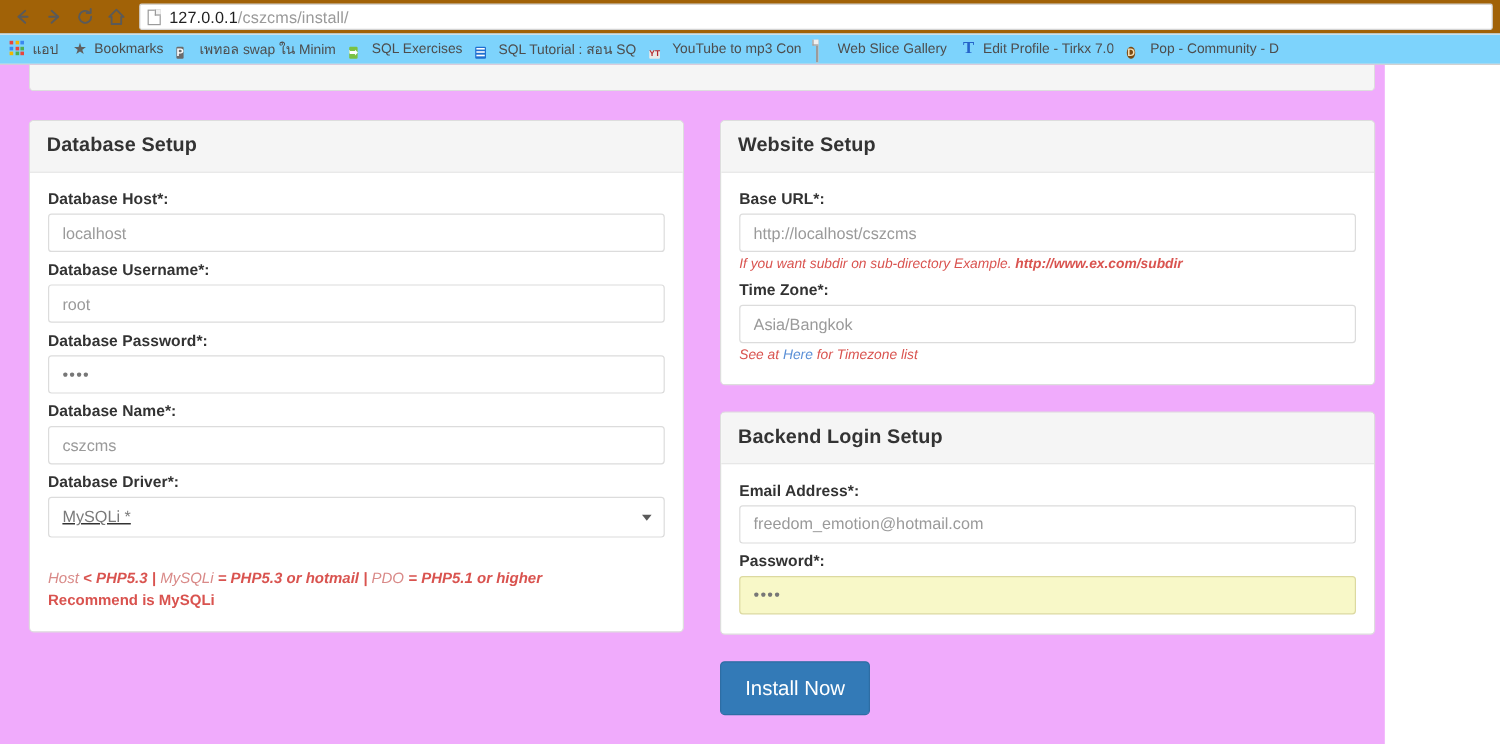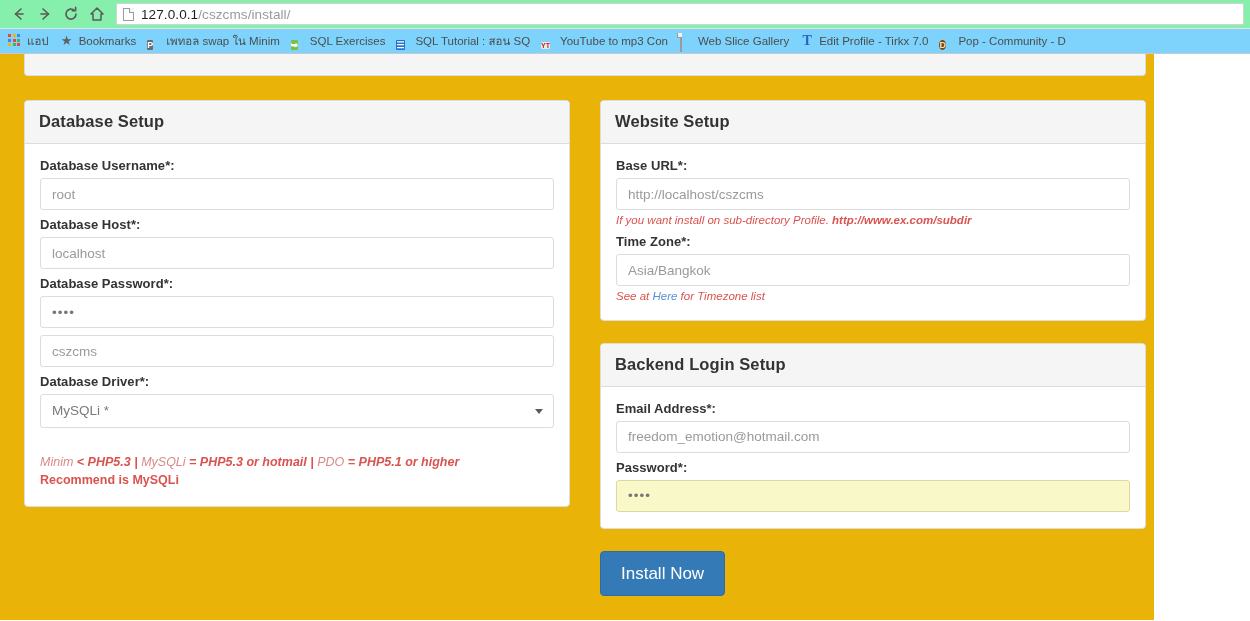--- a/index.html
+++ b/index.html
@@ -14,21 +14,21 @@
   .browser-chrome {
     width: 1250px;
     background: #f1f1f1;
     border-bottom: 1px solid #c9c9c9;
   }
   .toolbar {
     height: 28px;
     display: flex;
     align-items: center;
     padding: 0 6px;
-    background: #86efac;
+    background: #a16207;
   }
   .nav-btn {
     width: 26px; height: 26px;
     display: flex; align-items: center; justify-content: center;
     color: #5a5a5a;
     font-size: 16px;
     flex: none;
   }
   .nav-btn svg { display: block; }
   .omnibox {
@@ -137,21 +137,21 @@
     background: #7b4a13;
     color: #f4dcb0; font-size: 9px; font-weight: bold;
     line-height: 14px; text-align: center;
   }
 
   
   .viewport {
     position: relative;
     width: 1154px;
     height: 566px;
-    background: #eab308;
+    background: #f0abfc;
     overflow: hidden;
   }
   .page-inner {
     width: 1170px;
     margin: 0 auto;
     padding-top: 0;
   }
 
   .panel-clipped {
     border: 1px solid #dddddd;
@@ -208,21 +208,21 @@
     font-size: 13.5px;
     font-family: "Liberation Sans", sans-serif;
     color: #9a9a9a;
     padding: 0 11px;
     outline: none;
   }
   .txt.pw { letter-spacing: 1px; color: #777; }
   .txt.highlight { background: #f8f8c8; border-color: #dcd9a0; }
   .field { margin-bottom: 7px; }
 
-  .select-wrap { position: relative; }
+  .select-wrap { position: relative; text-decoration: underline; }
   .sel {
     display: block;
     width: 100%;
     height: 34px;
     border: 1px solid #dcdcdc;
     border-radius: 3px;
     background: #ffffff;
     font-size: 13.5px;
     font-family: "Liberation Sans", sans-serif;
     color: #7a7a7a;
@@ -390,68 +390,69 @@
 
       <div class="col">
 
         <div class="panel">
           <div class="panel-head">
             <div class="panel-title">Database Setup</div>
           </div>
           <div class="panel-body">
 
             <div class="field">
+              <label class="field-label">Database Host*:</label>
+              <input class="txt" type="text" value="localhost" style="">
+            </div>
+
+            <div class="field">
               <label class="field-label">Database Username*:</label>
               <input class="txt" type="text" value="root" style="">
             </div>
 
             <div class="field">
-              <label class="field-label">Database Host*:</label>
-              <input class="txt" type="text" value="localhost" style="">
-            </div>
-
-            <div class="field">
               <label class="field-label">Database Password*:</label>
               <input class="txt pw" type="text" value="••••" style="">
             </div>
 
             <div class="field">
+              <label class="field-label">Database Name*:</label>
               <input class="txt" type="text" value="cszcms" style="">
             </div>
 
             <div class="field">
               <label class="field-label">Database Driver*:</label>
               <div class="select-wrap">
                 <div class="sel">MySQLi *</div>
                 <span class="caret"></span>
               </div>
             </div>
 
             <div class="note-block">
-              <div class="note-italic"><span class="dim">Minim</span><span class="bold"> &lt; PHP5.3 | </span><span class="dim">MySQLi</span><span class="bold"> = PHP5.3 or hotmail | </span><span class="dim">PDO</span><span class="bold"> = PHP5.1 or higher</span></div>
+              <div class="note-italic"><span class="dim">Host</span><span class="bold"> &lt; PHP5.3 | </span><span class="dim">MySQLi</span><span class="bold"> = PHP5.3 or hotmail | </span><span class="dim">PDO</span><span class="bold"> = PHP5.1 or higher</span></div>
               <div class="note-strong">Recommend is MySQLi</div>
             </div>
 
           </div>
         </div>
 
       </div>
 
       <div class="col">
 
         <div class="panel">
           <div class="panel-head">
             <div class="panel-title">Website Setup</div>
           </div>
           <div class="panel-body">
 
             <div>
               <label class="field-label">Base URL*:</label>
               <input class="txt" type="text" value="http://localhost/cszcms" style="">
-              <div class="help"><span>If you want install on sub-directory Profile. </span><b>http://www.ex.com/subdir</b></div>
+              <div class="help"><span>If you want subdir on sub-directory Example. </span><b>http://www.ex.com/subdir</b></div>
             </div>
 
             <div>
               <label class="field-label">Time Zone*:</label>
               <input class="txt" type="text" value="Asia/Bangkok" style="">
               <div class="help" style="margin-bottom:0"><span>See at </span><span class="lnk">Here</span><span> for Timezone list</span></div>
             </div>
 
           </div>
         </div>

